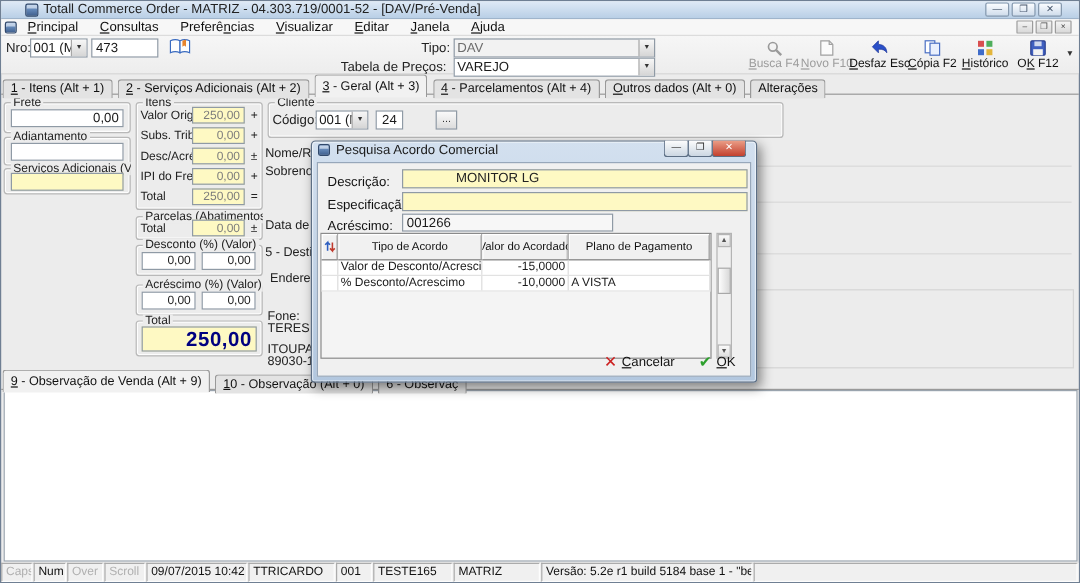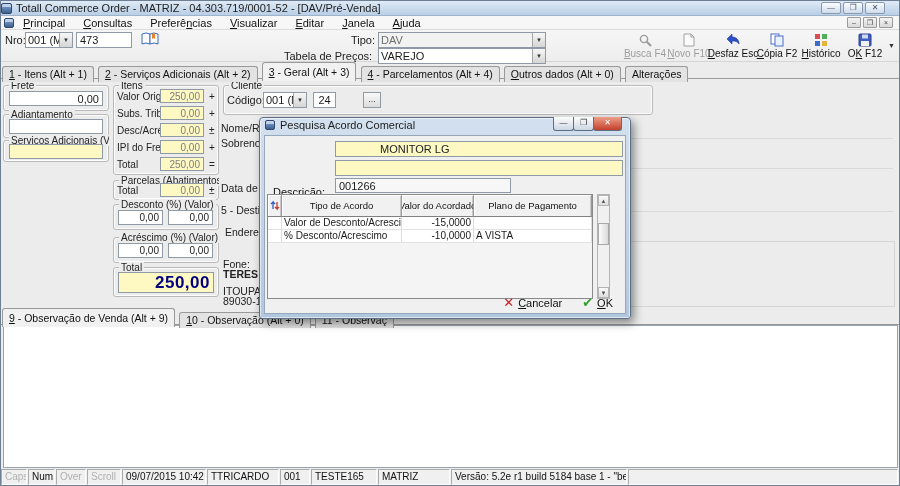--- a/index.html
+++ b/index.html
@@ -3,21 +3,21 @@
 <meta charset="utf-8">
 <style>
   * { margin:0; padding:0; box-sizing:border-box; }
   html,body { width:900px; height:486px; overflow:hidden; }
   body { font-family:"Liberation Sans","DejaVu Sans",sans-serif; font-size:11px; color:#1a1a1a; background:#ececec; }
   .win { position:relative; width:900px; height:486px; background:#ececec; border:1px solid #6f7f93; }
 
   
   .titlebar { position:absolute; left:0; top:0; width:100%; height:15px;
     background:linear-gradient(#dfeaf6,#b9cfe6); border-bottom:1px solid #9fb4cb;
-    display:flex; align-items:center; padding-left:0; }
+    display:flex; align-items:center; padding-left:20px; }
   .titlebar .ttl { font-size:11px; color:#222; margin-left:4px; white-space:nowrap; }
   .winctl { position:absolute; top:1px; right:14px; display:flex; gap:2px; }
   .wbtn { width:20px; height:12px; background:linear-gradient(#fbfdff,#cfdceb); border:1px solid #8699ae;
     border-radius:2px; font-size:8px; line-height:10px; text-align:center; color:#45556b; }
   .appicon { width:11px; height:11px; background:linear-gradient(#7ea6d8,#41618f); border:1px solid #30486b; border-radius:2px;
     box-shadow:inset 0 3px 0 rgba(255,255,255,.55); flex:0 0 auto; }
 
   
   .menubar { position:absolute; left:0; top:15px; width:100%; height:14px; background:#f7f7f7;
     border-bottom:1px solid #dcdcdc; display:flex; align-items:center; gap:0; padding-left:3px; }
@@ -79,21 +79,21 @@
   .dlg { position:absolute; left:258px; top:116px; width:372px; height:202px;
     background:linear-gradient(#d3e0ef,#b2c7df); border:1px solid #5c6e84; border-radius:4px 4px 3px 3px;
     box-shadow:3px 4px 10px rgba(0,0,0,.45), inset 0 0 0 1px rgba(255,255,255,.55); z-index:10; }
   .dlg-title { height:17px; display:flex; align-items:center; padding:1px 5px 4px; font-size:11px; color:#1c1c1c; }
   .dlg-title .ttl { margin-left:5px; }
   .dctl { position:absolute; top:-1px; right:8px; display:flex; }
   .dc { width:21px; height:14px; margin-left:-1px; background:linear-gradient(#fdfdfd,#ccd7e3); border:1px solid #5c6e84;
     border-top:none; border-radius:0 0 3px 3px; font-size:8px; line-height:12px; text-align:center; color:#333; }
   .dc.close { width:29px; background:linear-gradient(#eb9f88,#c3402e); color:#fff; font-weight:bold; }
   .dlg-body { position:absolute; left:4px; right:4px; top:17px; bottom:4px; background:#f0f0f0; border:1px solid #97a7ba; }
-  .dlg-body .lbl { color:#111;margin-top:40px; }
+  .dlg-body .lbl { color:#111; }
 
   
   .grid { position:absolute; left:2px; top:58px; width:326px; height:105px; background:#f4f4f4; border:1px solid #8a8a8a; }
   .ghead { display:flex; height:22px; }
   .gh { background:#f1f1f1; border-right:1px solid #9a9a9a; border-bottom:1px solid #808080;
     box-shadow:inset 1px 1px 0 #ffffff, inset -1px 0 0 #c9c9c9; font-size:9.5px; color:#111;
     display:flex; align-items:center; justify-content:center; overflow:hidden; white-space:nowrap; }
   .gr { display:flex; height:13px; background:#fff; border-bottom:1px solid #e2e2e2; }
   .gc { font-size:10px; line-height:12px; padding:0 2px; border-right:1px solid #dcdcdc; overflow:hidden; white-space:nowrap; }
   .gc.num { text-align:right; }
@@ -318,29 +318,29 @@
   <div class="bgline" style="left:630px; top:167px; width:262px;"></div>
   <div class="bgline" style="left:630px; top:210px; width:262px;"></div>
   <div class="bgbox" style="left:628px; top:240px; width:266px; height:66px;"></div>
 
   <div class="partial" style="left:220px; top:121px; width:38px;">Nome/Ra</div>
   <div class="partial" style="left:220px; top:136px; width:38px;">Sobrenome</div>
   <div class="partial" style="left:220px; top:181px; width:38px;">Data de In</div>
   <div class="partial" style="left:220px; top:203px; width:38px;">5 - Destin</div>
   <div class="partial" style="left:224px; top:225px; width:34px;">Endereço</div>
   <div class="partial" style="left:222px; top:257px; width:36px;">Fone:</div>
-  <div class="partial" style="left:222px; top:267px; width:36px;font-weight:bold;">TERES</div>
+  <div class="partial" style="left:222px; top:267px; width:36px;">TERES</div>
   <div class="partial" style="left:222px; top:284px; width:36px;">ITOUPA</div>
   <div class="partial" style="left:222px; top:294px; width:36px;">89030-1</div>
 
   <div class="tabstrip ts-bottom">
     <div class="rule"></div>
     <span class="tab active"><u>9</u> - Observação de Venda (Alt + 9)</span>
     <span class="tab"><u>1</u>0 - Observação (Alt + 0)</span>
-    <span class="tab">11 - Observaç</span>
+    <span class="tab">6 - Observaç</span>
   </div>
 
   <div class="obsbox"></div>
 
   <div class="statusbar">
     <div class="seg s0 off">Caps</div>
     <div class="seg s1">Num</div>
     <div class="seg s2 off">Over</div>
     <div class="seg s3 off">Scroll</div>
     <div class="seg s4">09/07/2015 10:42</div>

